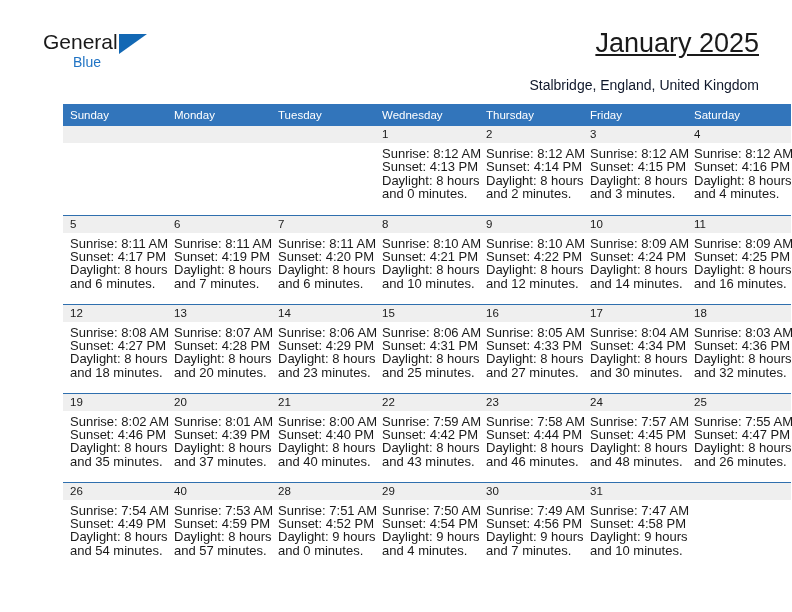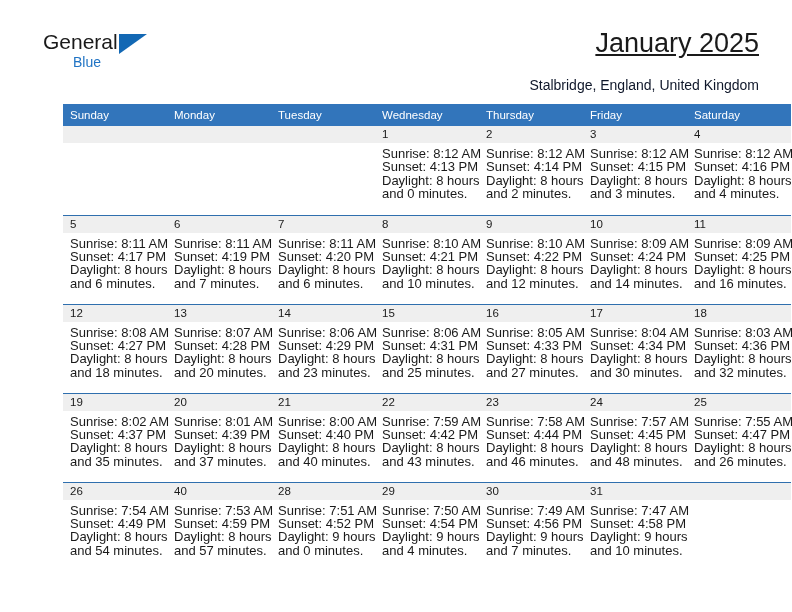--- a/index.html
+++ b/index.html
@@ -369,21 +369,21 @@
                 <div>Daylight: 8 hours</div>
                 <div>and 32 minutes.</div>
               </div>
             </td>
           </tr>
           <tr class="week-row">
             <td>
               <div class="daynum-band">19</div>
               <div class="cell-body">
                 <div>Sunrise: 8:02 AM</div>
-                <div>Sunset: 4:37 PM</div>
+                <div>Sunset: 4:46 PM</div>
                 <div>Daylight: 8 hours</div>
                 <div>and 35 minutes.</div>
               </div>
             </td>
             <td>
               <div class="daynum-band">20</div>
               <div class="cell-body">
                 <div>Sunrise: 8:01 AM</div>
                 <div>Sunset: 4:39 PM</div>
                 <div>Daylight: 8 hours</div>

